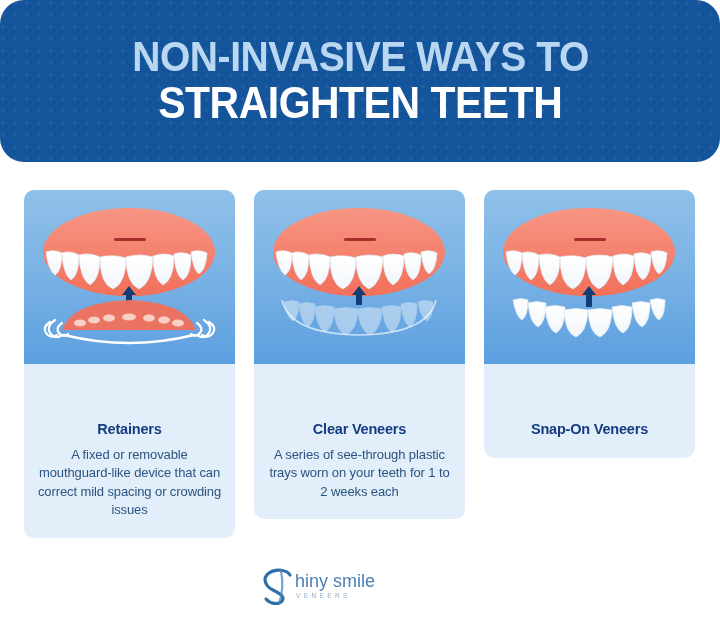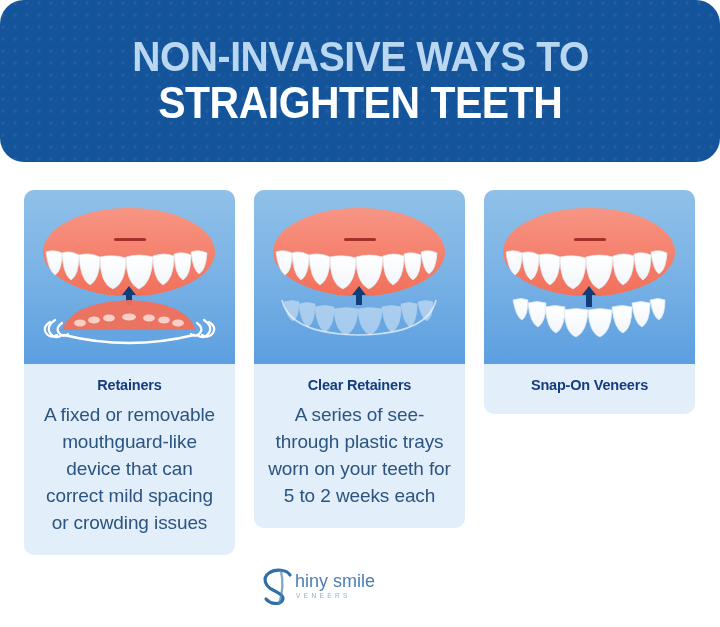--- a/index.html
+++ b/index.html
@@ -65,30 +65,31 @@
   }
   .card-figure{
     position:relative;
     height:174px;
     background:linear-gradient(180deg,#8FC0E8 0%,#7FB6E6 38%,#5C9FE0 100%);
     overflow:hidden;
   }
   .card-body{
     padding:13px 12px 18px 12px;
     text-align:center;
+    margin-top:44px;
   }
   .card-title{
     font-size:14.5px;
     font-weight:bold;
     color:#143C7E;
     letter-spacing:-0.2px;
     margin-bottom:9px;
   }
   .card-desc{
-    font-size:19px;
+    font-size:13px;
     line-height:1.42;
     color:#2B5480;
     letter-spacing:-0.1px;
   }
   .card-3 .card-body{padding-bottom:12px;}
 
   
   .footer{
     position:absolute;left:0;top:556px;width:632px;height:60px;
     display:flex;align-items:center;justify-content:center;
@@ -235,22 +236,22 @@
             <path d="M104 119 q1 21 12 26 q11 -5 12 -26 q-12 -3 -24 0z"></path>
             <path d="M128 117 q2 21 10 25 q9 -5 9 -25 q-9 -3 -19 0z"></path>
             <path d="M147 114 q2 19 9 23 q7 -5 7 -23 q-8 -3 -16 0z"></path>
             <path d="M164 112 q3 16 9 19 q6 -4 6 -19 q-7 -3 -15 0z"></path>
           </g>
 
           <path d="M28 110 q8 34 77 35 q69 -1 77 -35" fill="none" stroke="#FFFFFF" stroke-width="1.6" stroke-opacity="0.65"></path>
         </svg>
       </div>
       <div class="card-body">
-        <div class="card-title">Clear Retainers</div>
-        <div class="card-desc">A series of see-through plastic trays worn on your teeth for 5 to 2 weeks each</div>
+        <div class="card-title">Clear Veneers</div>
+        <div class="card-desc">A series of see-through plastic trays worn on your teeth for 1 to 2 weeks each</div>
       </div>
     </div>
 
     <div class="card card-3">
       <div class="card-figure">
         <svg viewBox="0 0 211 174" width="211" height="174">
           <defs>
             <linearGradient id="gum3" x1="0" y1="0" x2="0" y2="1">
               <stop offset="0%" stop-color="#F79584"></stop>
               <stop offset="100%" stop-color="#F2705A"></stop>

